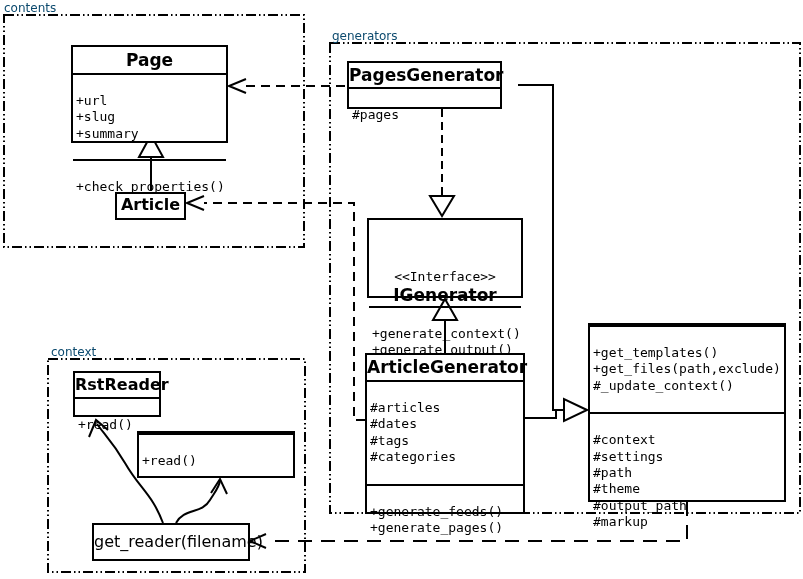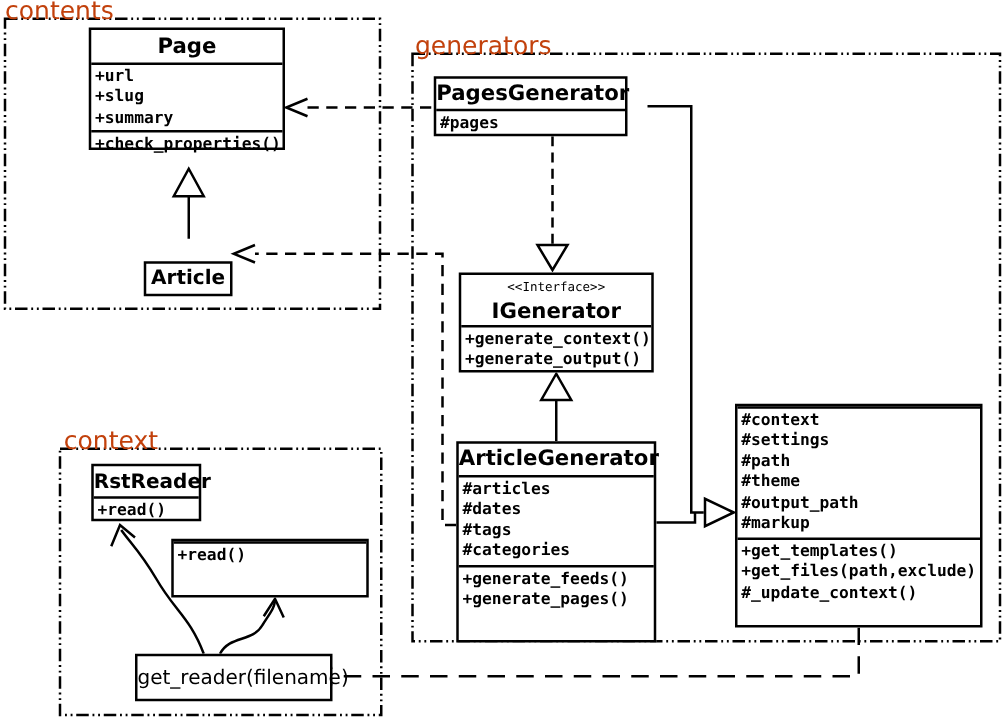--- a/index.html
+++ b/index.html
@@ -1,30 +1,30 @@
 <!DOCTYPE html>
 <html><head>
 <meta charset="utf-8">
 <style>
   html,body{margin:0;padding:0;background:#fff;}
   .stage{position:relative;width:803px;height:579px;background:#fff;overflow:hidden;
          font-family:"DejaVu Sans",sans-serif;color:#000;}
   .stage svg{position:absolute;left:0;top:0;}
-  .pkg-label{position:absolute;font-size:20px;line-height:16px;color:#c2410c;}
+  .pkg-label{position:absolute;font-size:12px;line-height:16px;color:#0c4a6e;}
   .cls{position:absolute;background:#fff;border:2px solid #000;box-sizing:border-box;
        display:flex;flex-direction:column;}
   .cls-title{font-weight:bold;text-align:center;font-size:17px;line-height:24px;}
   .cls-title.small{font-size:16px;line-height:21px;}
-  .stereo{font-family:"DejaVu Sans Mono",monospace;font-weight:normal;font-size:10px;
-          line-height:16px;padding-top:3px;}
+  .stereo{font-family:"DejaVu Sans Mono",monospace;font-weight:normal;font-size:13px;
+          line-height:16px;padding-top:3px;margin-top:46px;}
   .name-line{line-height:21px;}
   .mono{font-family:"DejaVu Sans Mono",monospace;font-size:13px;line-height:16.4px;
-        padding:2px 3px;white-space:pre-line;border-top:2px solid #000;font-weight:bold;}
+        padding:18px 3px;white-space:pre-line;border-top:2px solid #000;}
   .plainbox{position:absolute;background:#fff;border:2px solid #000;box-sizing:border-box;
-            text-align:center;font-size:16px;margin-left:16px;}
+            text-align:center;font-size:16px;}
 </style>
 </head>
 <body>
 
 <div class="stage">
 
   <svg width="803" height="579" viewBox="0 0 803 579">
 
     <rect x="4" y="15" width="300" height="232" fill="none" stroke="#000" stroke-width="2" stroke-dasharray="10 3 1.5 3 1.5 3"></rect>
     <rect x="330" y="43" width="470" height="470" fill="none" stroke="#000" stroke-width="2" stroke-dasharray="10 3 1.5 3 1.5 3"></rect>
@@ -56,29 +56,29 @@
     <polyline points="89,437 96,420 108,430" fill="none" stroke="#000" stroke-width="2"></polyline>
 
     <path d="M 176,523 C 184,508 202,514 210,500 C 217,489 219,487 220,481" fill="none" stroke="#000" stroke-width="2"></path>
     <polyline points="211,493 220,479 227,494" fill="none" stroke="#000" stroke-width="2"></polyline>
   </svg>
 
   <div class="pkg-label" style="left:4px;top:0px">contents</div>
   <div class="pkg-label" style="left:332px;top:28px">generators</div>
   <div class="pkg-label" style="left:51px;top:344px">context</div>
 
-  <div class="cls" style="left:71px;top:22px;width:157px;height:98px">
+  <div class="cls" style="left:71px;top:45px;width:157px;height:98px">
     <div class="cls-title" style="line-height:26px">Page</div>
     <div class="mono" style="height:48px">+url
 +slug
 +summary</div>
     <div class="mono" style="flex:1">+check_properties()</div>
   </div>
 
-  <div class="cls" style="left:115px;top:209px;width:71px;height:28px">
+  <div class="cls" style="left:115px;top:192px;width:71px;height:28px">
     <div class="cls-title small">Article</div>
   </div>
 
   <div class="cls" style="left:347px;top:61px;width:155px;height:48px">
     <div class="cls-title">PagesGenerator</div>
     <div class="mono" style="flex:1">#pages</div>
   </div>
 
   <div class="cls" style="left:367px;top:218px;width:156px;height:80px">
     <div class="cls-title" style="line-height:normal">
@@ -93,29 +93,29 @@
     <div class="cls-title" style="line-height:25px">ArticleGenerator</div>
     <div class="mono" style="height:66px">#articles
 #dates
 #tags
 #categories</div>
     <div class="mono" style="flex:1">+generate_feeds()
 +generate_pages()</div>
   </div>
 
   <div class="cls" style="left:588px;top:323px;width:198px;height:179px">
+    <div class="mono" style="flex:1">+get_templates()
++get_files(path,exclude)
+#_update_context()</div>
     <div class="mono" style="height:99px">#context
 #settings
 #path
 #theme
 #output_path
 #markup</div>
-    <div class="mono" style="flex:1">+get_templates()
-+get_files(path,exclude)
-#_update_context()</div>
   </div>
 
   <div class="cls" style="left:73px;top:371px;width:88px;height:46px">
     <div class="cls-title small" style="line-height:24px">RstReader</div>
     <div class="mono" style="flex:1">+read()</div>
   </div>
 
   <div class="cls" style="left:137px;top:431px;width:158px;height:47px">
     <div class="mono" style="flex:1">+read()</div>
   </div>

